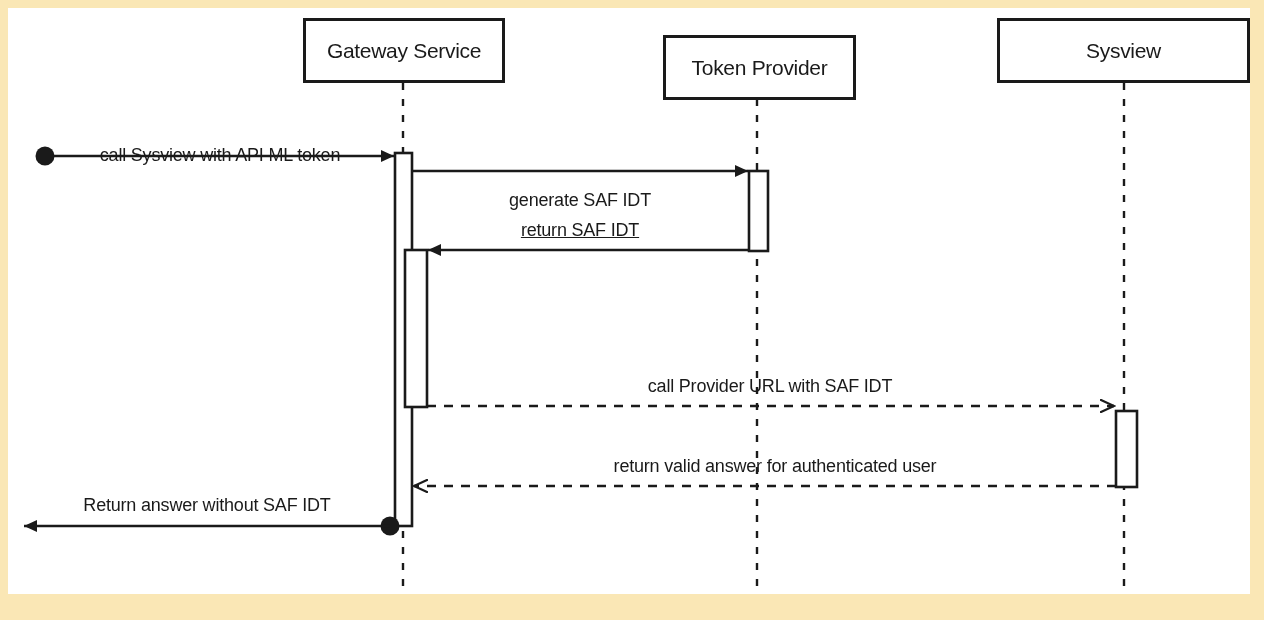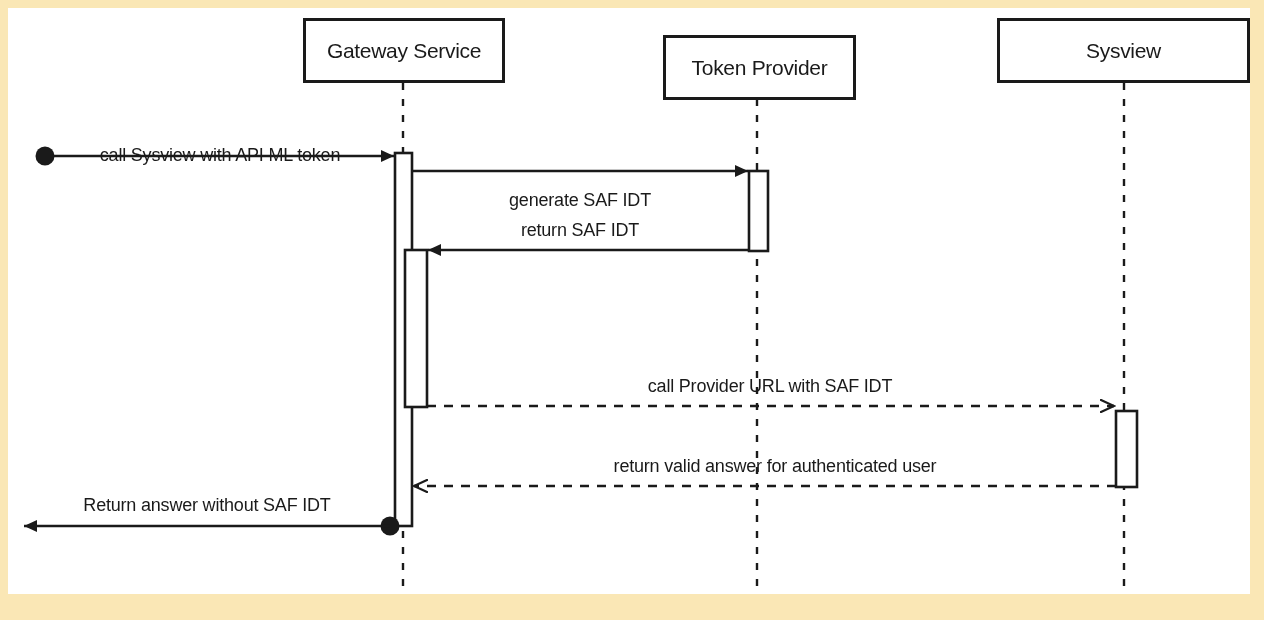--- a/index.html
+++ b/index.html
@@ -130,21 +130,21 @@
         <line x1="1116" y1="478" x2="414" y2="478" stroke="#1a1a1a" stroke-width="2.6" stroke-dasharray="9,8" marker-end="url(#arrow-open)"></line>
 
         <line x1="390" y1="518" x2="24" y2="518" stroke="#1a1a1a" stroke-width="2.6" marker-end="url(#arrow-filled-left)"></line>
       </g>
     </svg>
 
     <div class="msg-label center" style="left:220px; top:117px;margin-top:20px;">call Sysview with API ML token</div>
 
     <div class="msg-label center" style="left:580px; top:134px;margin-top:48px;">generate SAF IDT</div>
 
-    <div class="msg-label center" style="left:580px; top:212px;">return SAF IDT</div>
+    <div class="msg-label center" style="left:580px; top:212px;text-decoration:underline;">return SAF IDT</div>
 
     <div class="msg-label center" style="left:770px; top:368px;">call Provider URL with SAF IDT</div>
 
     <div class="msg-label center" style="left:775px; top:448px;">return valid answer for authenticated user</div>
 
     <div class="msg-label center" style="left:207px; top:487px;text-align:center;">Return answer without SAF IDT</div>
 
   </div>
 
   <div id="frame-border"></div>

